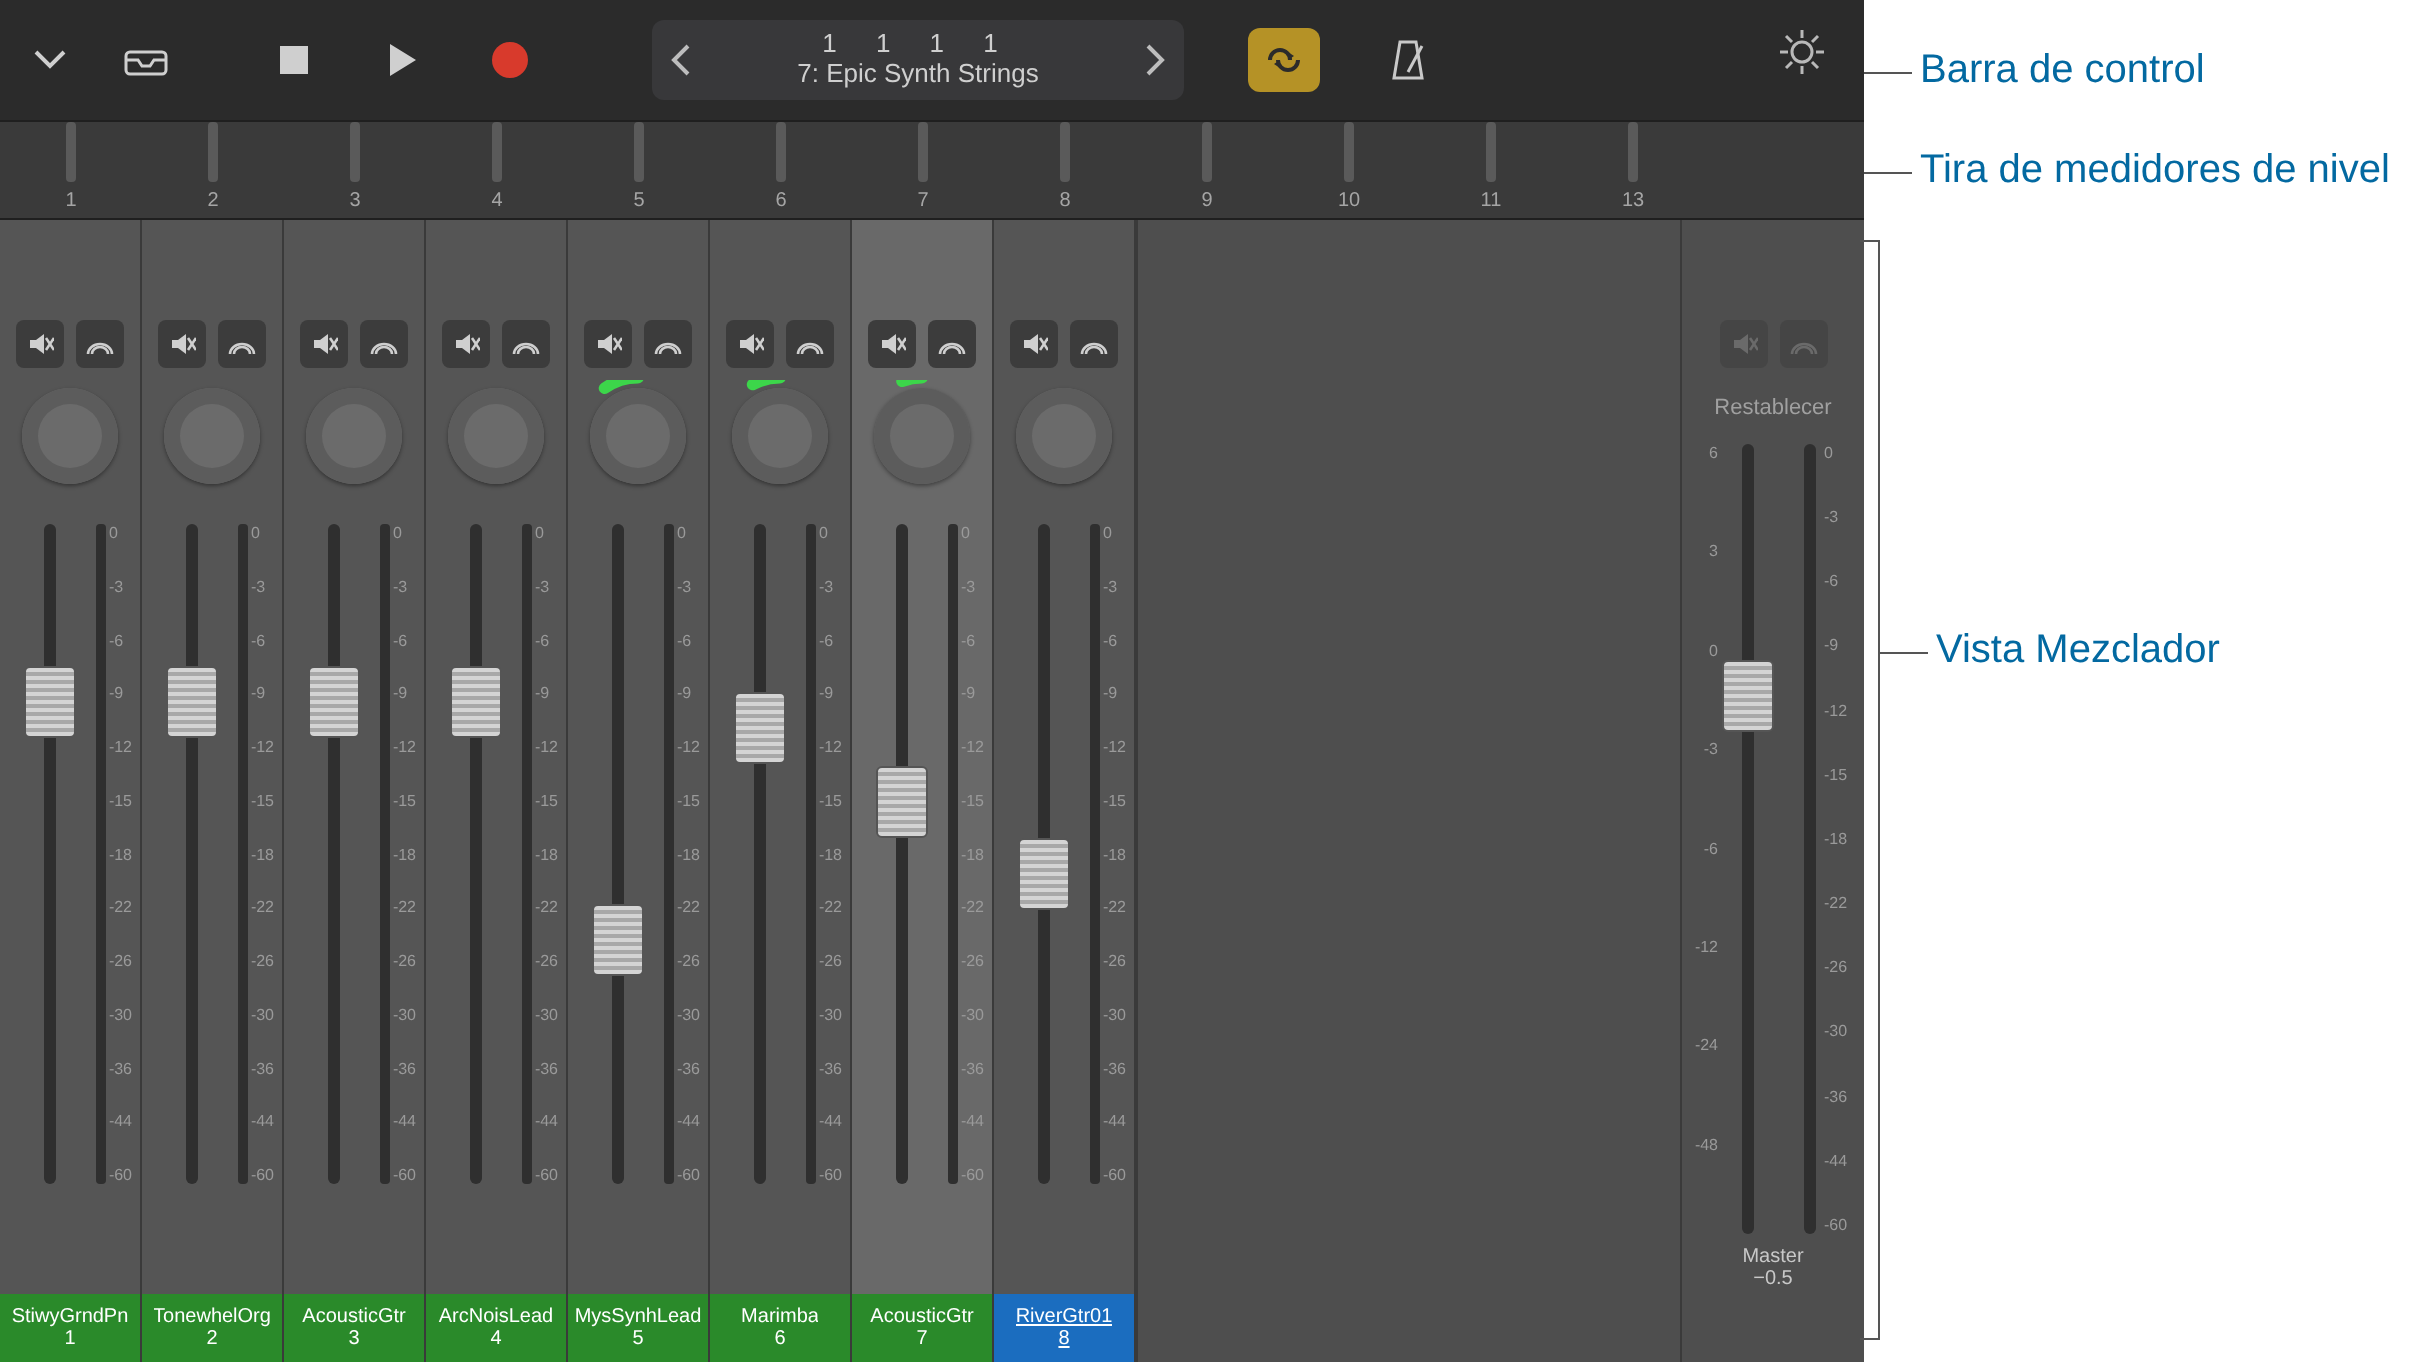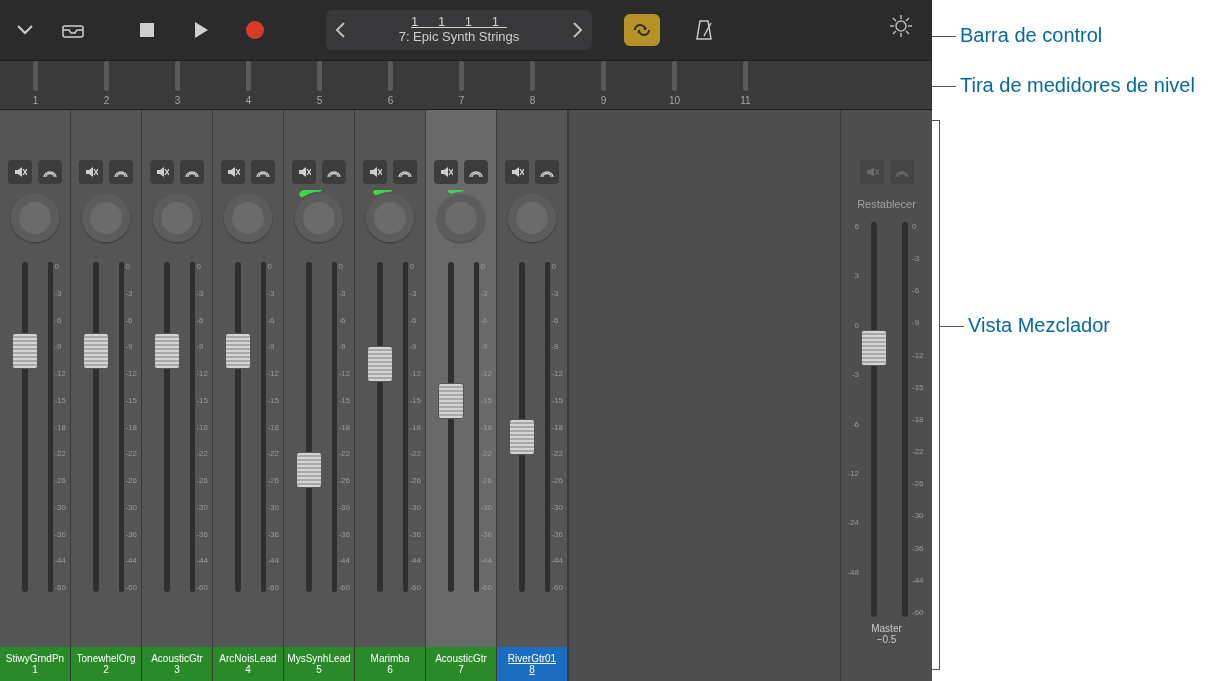--- a/index.html
+++ b/index.html
@@ -32,21 +32,21 @@
   .cb-lcd-wrap { display:flex; align-items:center; background:#38383a; border-radius:6px; height:40px; }
   .cb-arrow {
     width:28px; height:40px; display:flex; align-items:center; justify-content:center;
     color:#bdbdbd; font-size:20px; cursor:pointer;
   }
   .cb-lcd {
     min-width: 210px; height:40px; color:#cfcfcf;
     display:flex; flex-direction:column; align-items:center; justify-content:center;
     font-size:13px; line-height:1.15;
   }
-  .cb-lcd .pos { letter-spacing: 8px; text-decoration: underline; }
+  .cb-lcd .pos { letter-spacing: 8px; }
   .cb-btn { width:26px; height:26px; display:flex; align-items:center; justify-content:center; color:#d0d0d0; }
   .cb-spacer { flex:1; }
   .cycle-btn {
     width:36px; height:32px; background:#b59226; border-radius:6px;
     display:flex; align-items:center; justify-content:center; color:#2b2b2b; margin-left:14px;
   }
   .metro-btn {
     width:32px; height:32px; display:flex; align-items:center; justify-content:center;
     color:#c9c9c9; margin-left:10px;
   }
@@ -312,20 +312,24 @@
         <div class="meter-num">9</div>
       </div>
       <div class="meter-cell">
         <div class="meter-bar"></div>
         <div class="meter-num">10</div>
       </div>
       <div class="meter-cell">
         <div class="meter-bar"></div>
         <div class="meter-num">11</div>
       </div>
+      <div class="meter-cell">
+        <div class="meter-bar"></div>
+        <div class="meter-num">13</div>
+      </div>
     </div>
 
   <div class="mixer" id="mixer">
 
     <div class="channel">
         <div class="mute-solo-row">
           <div class="ms-btn">
             <svg width="14" height="14">
               <path d="M2 5h3l4-3v10l-4-3H2z" fill="#cfcfcf"></path>
               <line x1="10" y1="4" x2="14" y2="10" stroke="#cfcfcf" stroke-width="1.3"></line>

